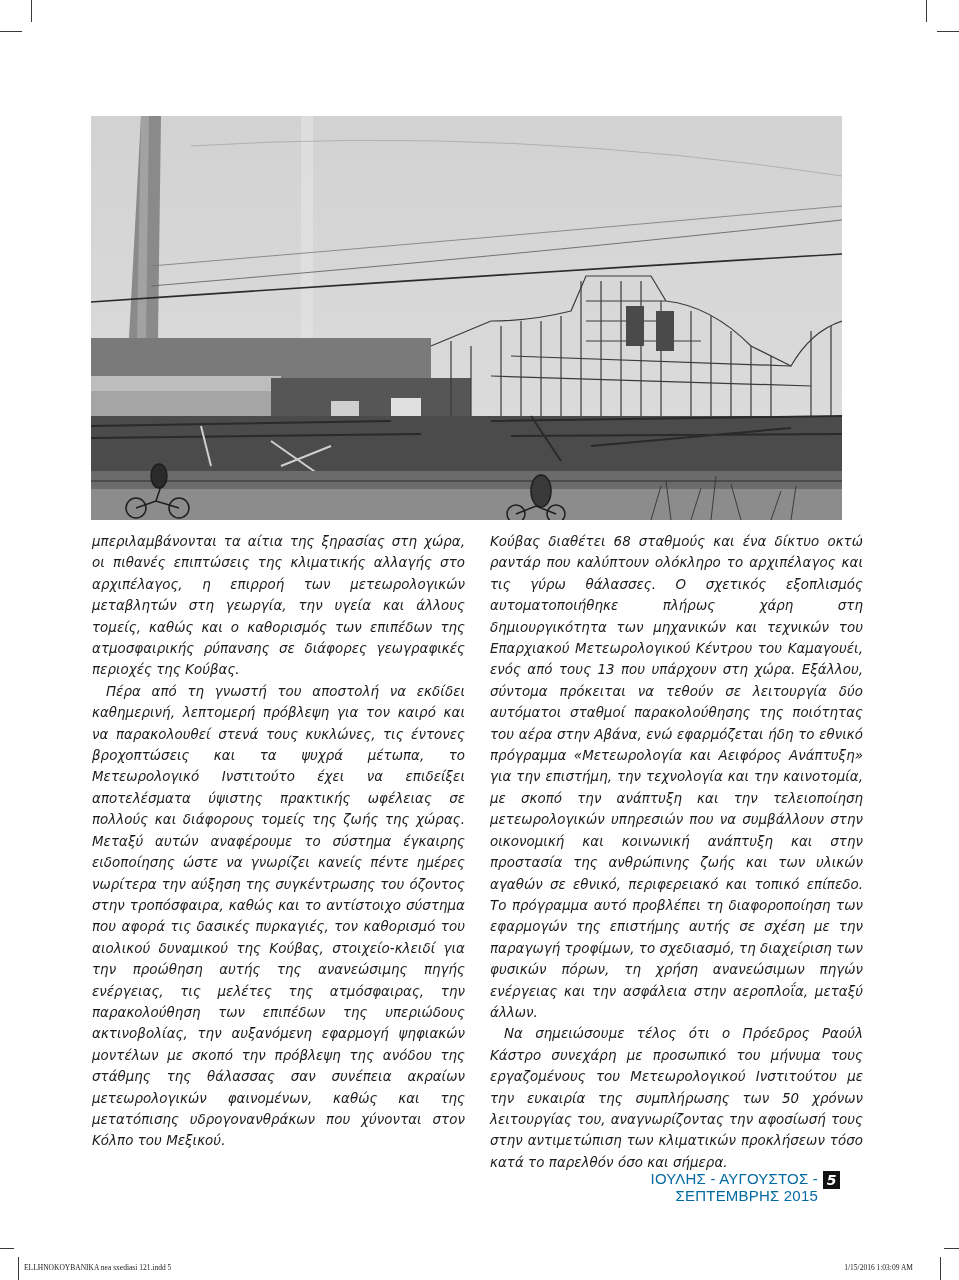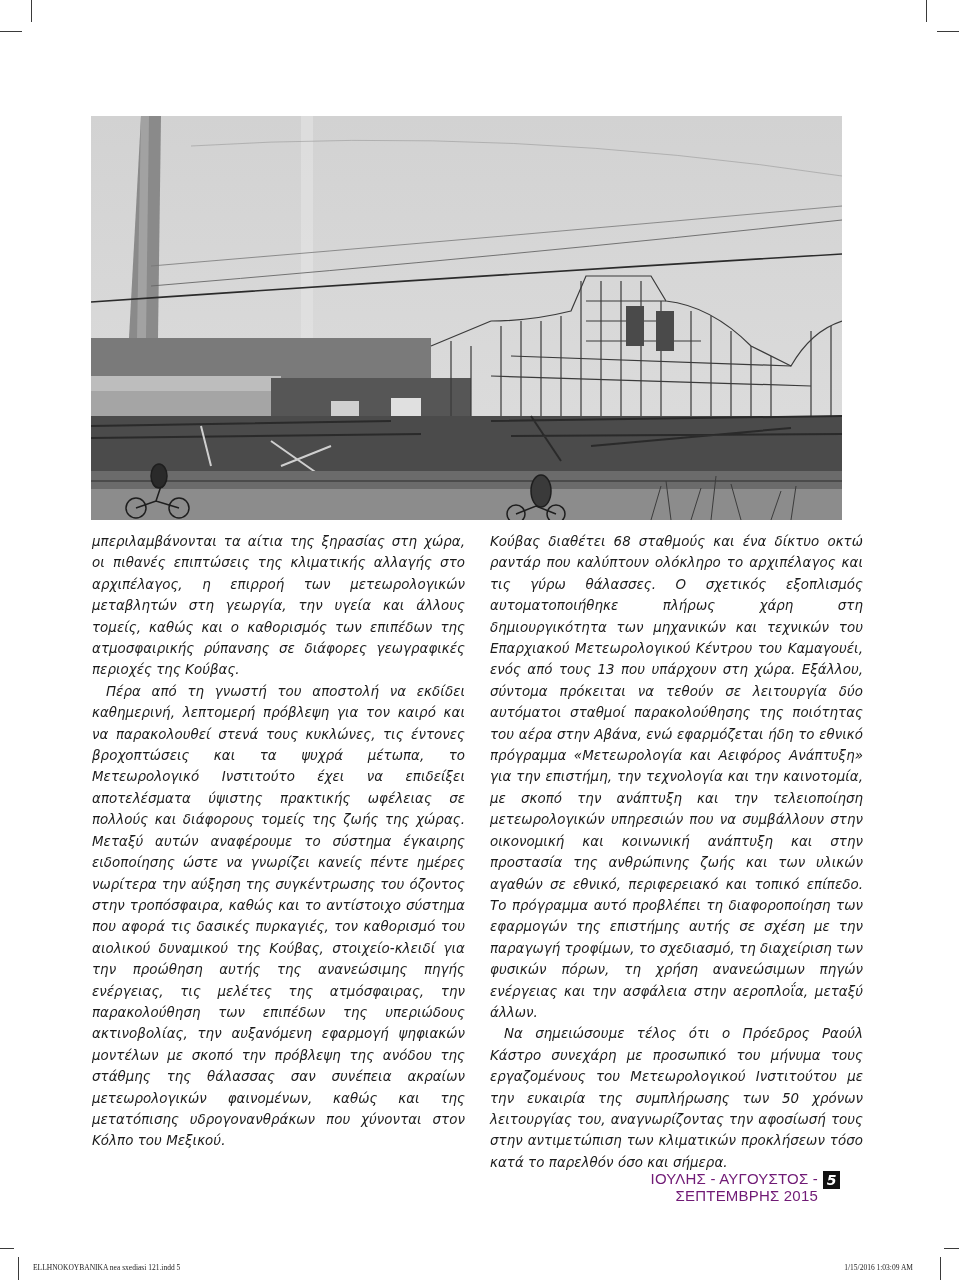--- a/index.html
+++ b/index.html
@@ -15,27 +15,27 @@
   .photo svg { position:absolute; left:0; top:0; width:100%; height:100%; }
 
   .col { position:absolute; top:531px; width:373px; font-size:13.4px; line-height:21.4px;
          text-align:justify; letter-spacing:0.05px;font-style:italic; }
   .col.left { left:92px; }
   .col.right { left:479px;margin-left:11px; }
   .col p { margin:0; }
   .col p.indent { text-indent:14px; }
 
   .footer-issue { position:absolute; left:560px; top:1170px; width:258px; text-align:right;
-                  font-family:"Liberation Sans", sans-serif; font-size:15px; color:#701a75;
+                  font-family:"Liberation Sans", sans-serif; font-size:15px; color:#0369a1;
                   letter-spacing:0.2px; }
   .page-num { position:absolute; left:823px; top:1171px; width:17px; height:18px; background:#111;
               color:#fff; font-family:"DejaVu Sans", sans-serif; font-weight:bold; font-style:italic;
               font-size:14px; line-height:18px; text-align:center; }
 
-  .slug-left { position:absolute; left:33px; top:1263px; font-family:"Liberation Serif", serif;
+  .slug-left { position:absolute; left:24px; top:1263px; font-family:"Liberation Serif", serif;
                font-size:7.5px; color:#222; }
   .slug-right { position:absolute; right:46px; top:1263px; font-family:"Liberation Serif", serif;
                 font-size:7.5px; color:#222; }
 </style>
 </head>
 <body>
 
 <div class="crop v" style="left:31px;top:0;height:22px;"></div>
 <div class="crop h" style="left:0;top:31px;width:22px;"></div>
 <div class="crop v" style="left:926px;top:0;height:22px;"></div>

